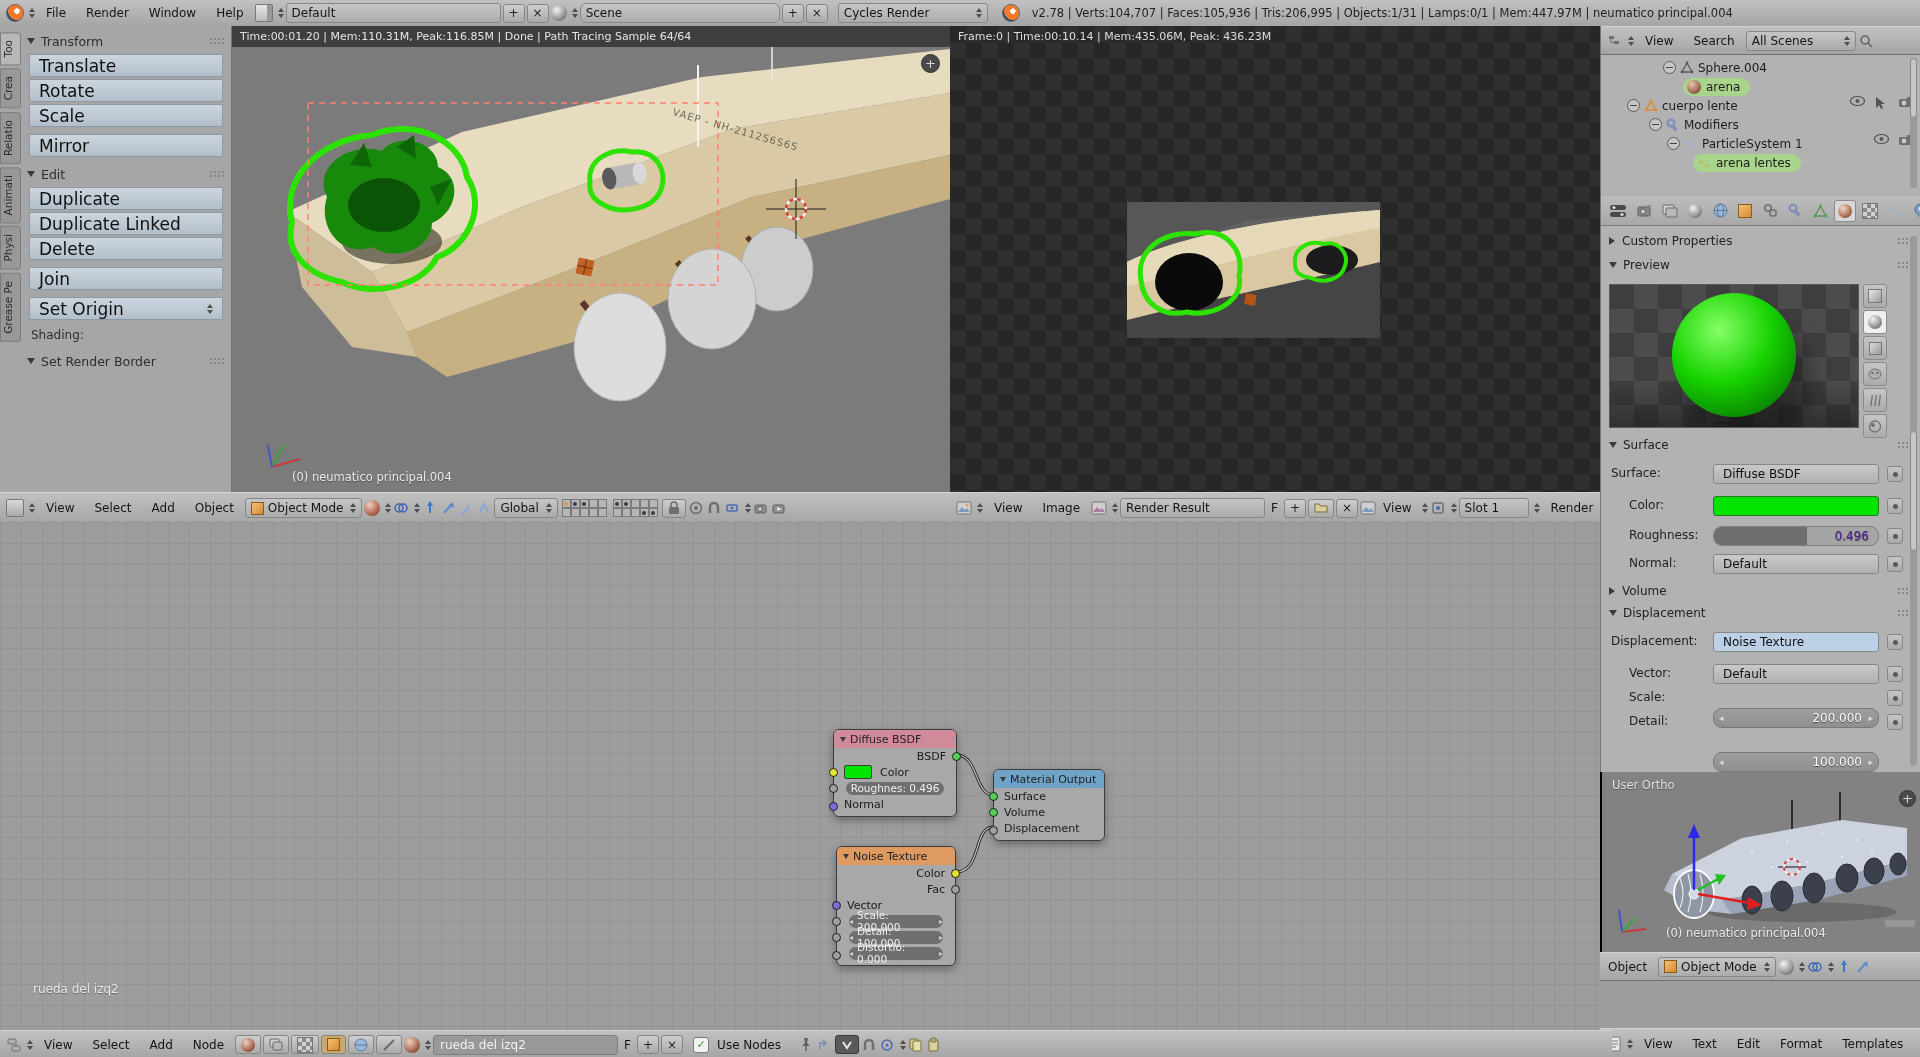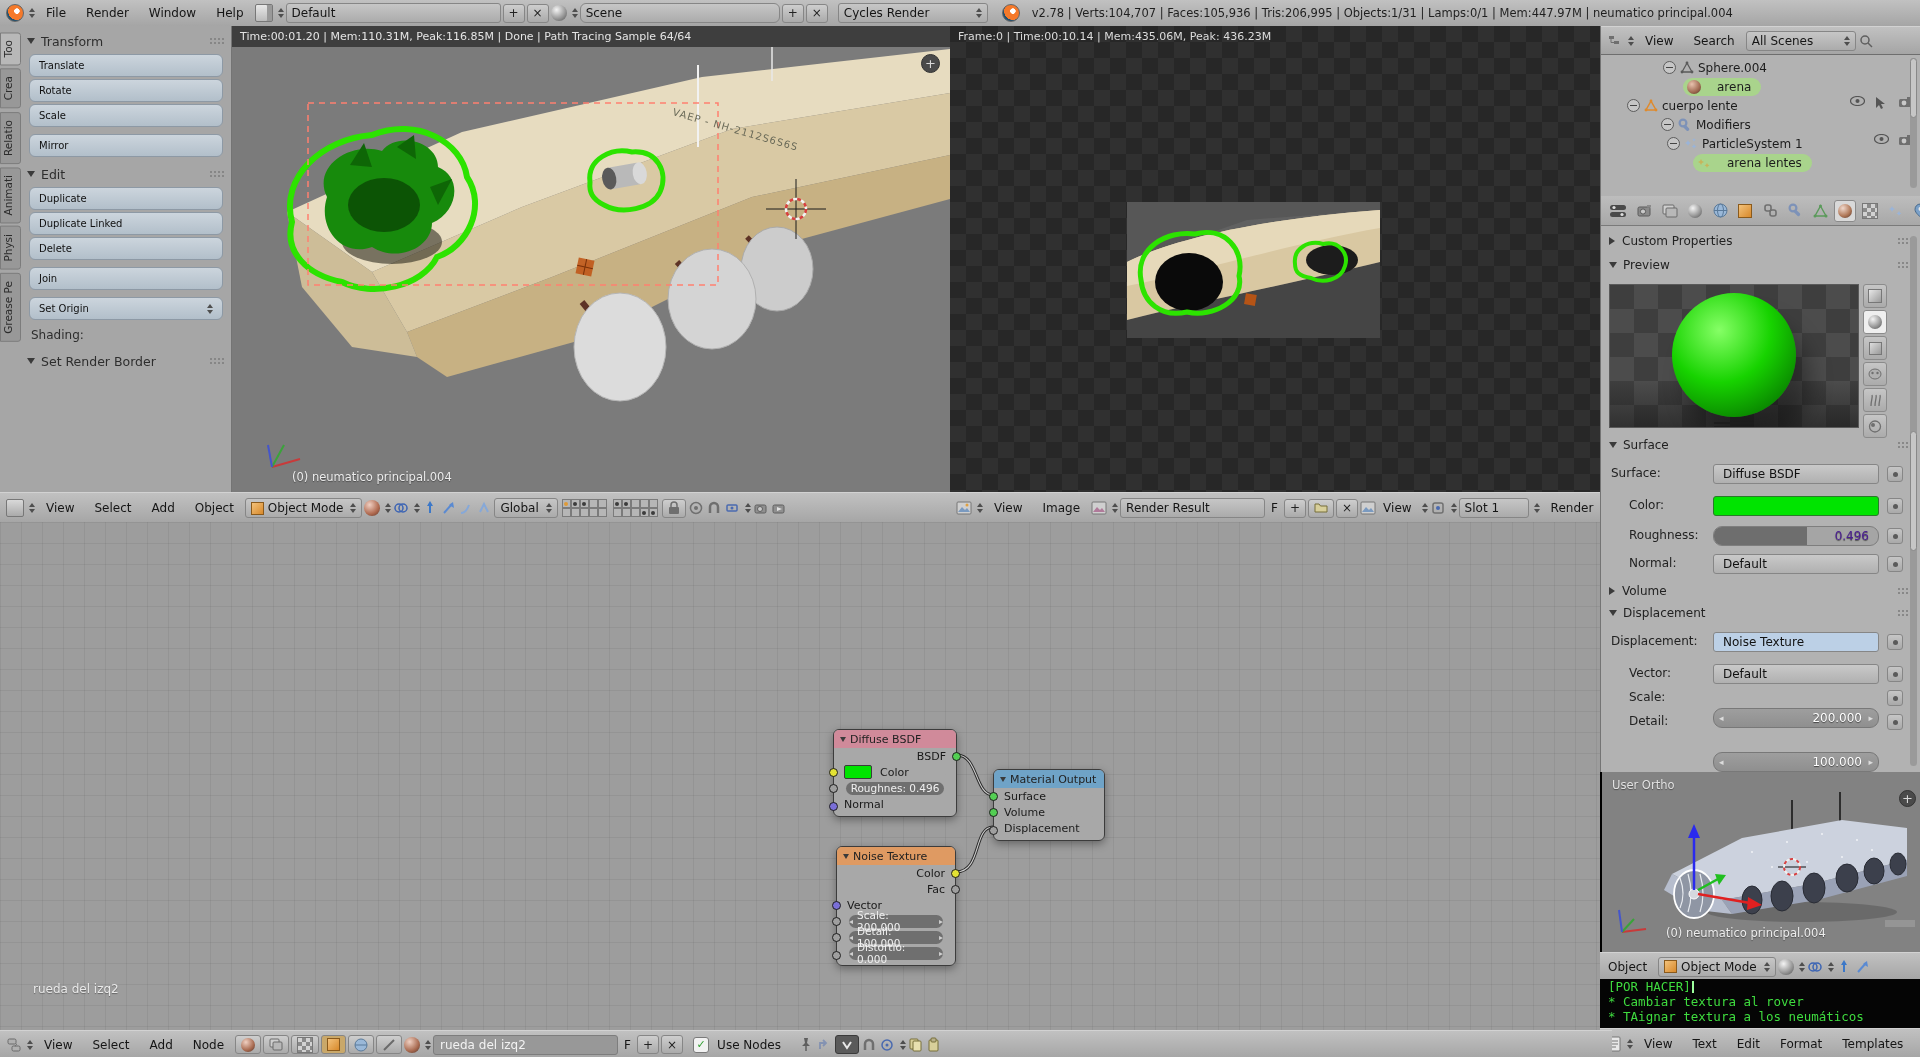--- a/index.html
+++ b/index.html
@@ -42,37 +42,37 @@
     background:radial-gradient(circle at 62% 38%,#ffffff 0 2.5px,#f5792a 3px 62%,#22506e 63%);border:1px solid #666;}
   
   #toolshelf{left:0;top:26px;width:232px;height:466px;background:#a6a6a6;border-right:1px solid #747474;box-sizing:border-box;overflow:hidden;}
   .tabcol{position:absolute;left:0;top:0;width:21px;height:100%;display:flex;flex-direction:column;gap:3px;padding-top:6px;box-sizing:border-box;}
   .vtab{writing-mode:vertical-rl;transform:rotate(180deg);background:#989898;border:1px solid #7c7c7c;
     border-radius:3px 0 0 3px;font-size:10.5px;color:#2b2b2b;padding:7px 1px;text-align:center;flex:none;}
   .vtab.active{background:#b8b8b8;}
   .shelf{position:absolute;left:21px;top:0;right:0;bottom:0;padding:4px 6px;}
   .ptitle{display:flex;align-items:center;height:22px;color:#2e2e2e;font-size:12.5px;}
   .shelf-btn{display:flex;align-items:center;height:21px;margin:2px 2px;padding:0 9px;
-    background:linear-gradient(#ccd5dd,#b2bfca);border:1px solid #8d99a5;border-radius:6px;font-size:10px;color:#101010;}
+    background:linear-gradient(#ccd5dd,#b2bfca);border:1px solid #8d99a5;border-radius:0;font-size:17px;color:#101010;}
   .shelf-label{padding:6px 4px 2px;color:#2e2e2e;}
   
   #vp3d{left:232px;top:26px;width:718px;height:466px;background:#7b7b7b;overflow:hidden;}
   .vp-stats{position:absolute;left:0;top:0;right:0;height:21px;background:#3e3e3e;color:#e4e4e4;
     font-size:11px;line-height:21px;padding-left:8px;}
   .vp-label{position:absolute;color:#ececec;font-size:11.5px;text-shadow:0 1px 1px rgba(0,0,0,.4);}
   .corner-plus{position:absolute;width:17px;height:17px;border-radius:50%;background:#4a4a4a;color:#d8d8d8;
     display:flex;align-items:center;justify-content:center;font-size:13px;line-height:1;border:1px solid #333;}
   
   #imged{left:950px;top:26px;width:776px;height:466px;overflow:hidden;
     background:repeating-conic-gradient(#303030 0% 25%,#272727 0% 50%) 0 0/32px 32px;}
   #imged .vp-stats{background:transparent;}
   
   #outliner{left:1600px;top:26px;width:320px;height:170px;background:#b2b2b2;border-left:1px solid #747474;box-sizing:border-box;overflow:hidden;}
   .ol-row{position:absolute;display:flex;align-items:center;gap:4px;height:19px;font-size:12px;color:#1c1c1c;}
-  .ol-sel{background:#a9d48c;border-radius:9px;padding:0 10px 0 4px;height:18px;display:flex;align-items:center;gap:16px;}
+  .ol-sel{background:#a9d48c;border-radius:9px;padding:0 10px 0 4px;height:18px;display:flex;align-items:center;gap:5px;}
   .exp{width:11px;height:11px;border:1px solid #5c5c5c;border-radius:50%;position:relative;flex:none;background:#c6c6c6;}
   .exp::after{content:"";position:absolute;left:2px;right:2px;top:4.5px;height:1.5px;background:#444;}
   .ol-icons{position:absolute;right:8px;display:flex;gap:10px;align-items:center;}
   
   #props{left:1600px;top:196px;width:320px;height:576px;background:#b2b2b2;border-left:1px solid #747474;box-sizing:border-box;overflow:hidden;}
   .props-hdr{position:absolute;left:0;top:0;width:100%;height:30px;display:flex;align-items:center;gap:3px;
     padding:0 4px;background:linear-gradient(#bdbdbd,#a8a8a8);border-bottom:1px solid #7a7a7a;box-sizing:border-box;}
   .pico{width:22px;height:22px;border-radius:3px;display:flex;align-items:center;justify-content:center;flex:none;}
   .pico.active{background:#d9d9d9;border:1px solid #8b8b8b;box-sizing:border-box;}
   .prow{position:absolute;display:flex;align-items:center;font-size:12px;color:#222;}
@@ -555,21 +555,21 @@
           </svg>
         </span>
       <span class="icon14">
           <svg width="15" height="12">
             <rect x="1" y="3" width="12" height="8" rx="1.5" fill="#6f6f6f"></rect>
             <circle cx="6" cy="7" r="2.4" fill="#c9c9c9"></circle>
             <rect x="9" y="1" width="4" height="2.5" fill="#6f6f6f"></rect>
           </svg>
         </span>
     </div>
-    <div class="ol-row" style="left:60px;top:89px;text-align:right;">
+    <div class="ol-row" style="left:48px;top:89px;text-align:right;">
       <span class="exp"></span>
       <span class="icon14">
           <svg width="14" height="14">
             <circle cx="5" cy="5" r="3.4" fill="none" stroke="#7d92b8" stroke-width="2.2"></circle>
             <rect x="6.5" y="6.5" width="7" height="3.4" rx="1.5" transform="rotate(45 7 7)" fill="#7d92b8"></rect>
           </svg>
         </span>
       <span>Modifiers</span>
     </div>
     <div class="ol-row" style="left:66px;top:108px;">
@@ -896,25 +896,20 @@
         </svg>
     </span>
     <span class="icon16">
       <svg width="16" height="16">
           <line x1="4" y1="13" x2="12" y2="4" stroke="#5a8ad2" stroke-width="2"></line>
           <polygon points="13,2 9,5 14,8" fill="#5a8ad2"></polygon>
         </svg>
     </span>
   </div>
 
-  <div class="abs" id="console">
-    <div class="cline"><span>[POR HACER]</span><span class="cursor"></span></div>
-    <div class="cline">* Cambiar textura al rover</div>
-    <div class="cline">* TAignar textura a los neumáticos</div>
-  </div>
   <div class="hdr" style="left:1600px;top:1028px;width:320px;height:29px;">
     <span class="icon16">
       <svg width="16" height="16">
           <rect x="2" y="1" width="12" height="14" rx="1" fill="#e8e8e8" stroke="#777"></rect>
           <line x1="4" y1="5" x2="12" y2="5" stroke="#777"></line>
           <line x1="4" y1="8" x2="12" y2="8" stroke="#777"></line>
           <line x1="4" y1="11" x2="10" y2="11" stroke="#777"></line>
         </svg>
     </span>
     <span class="ud">

